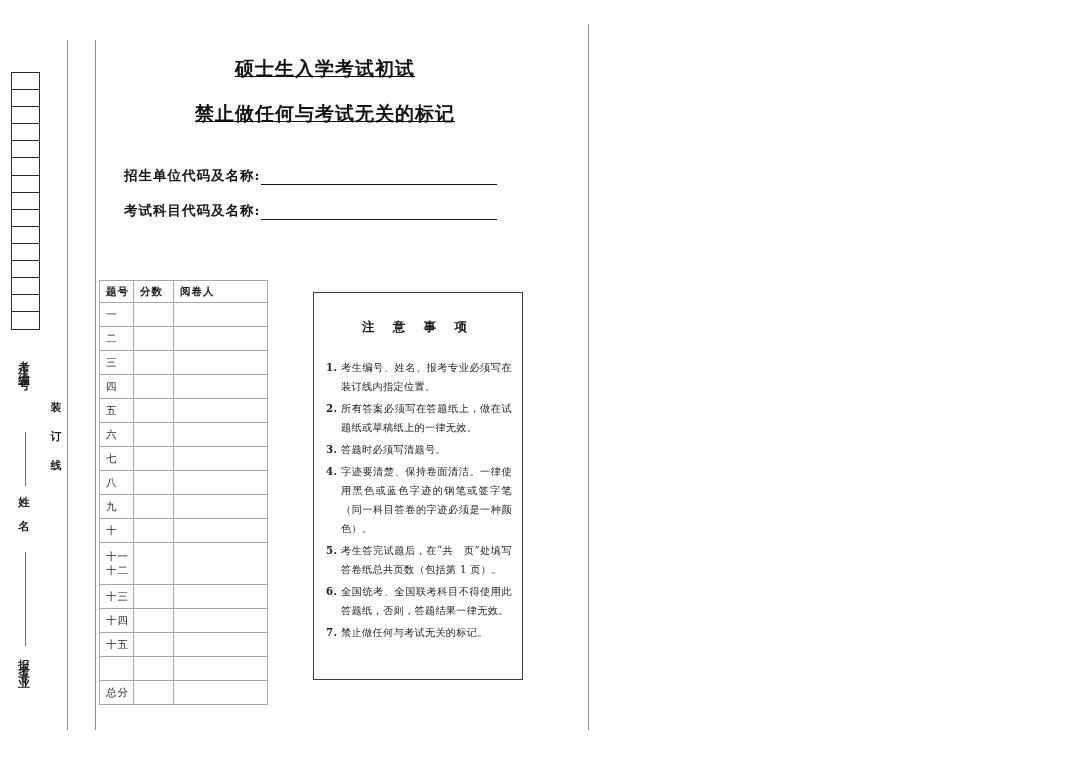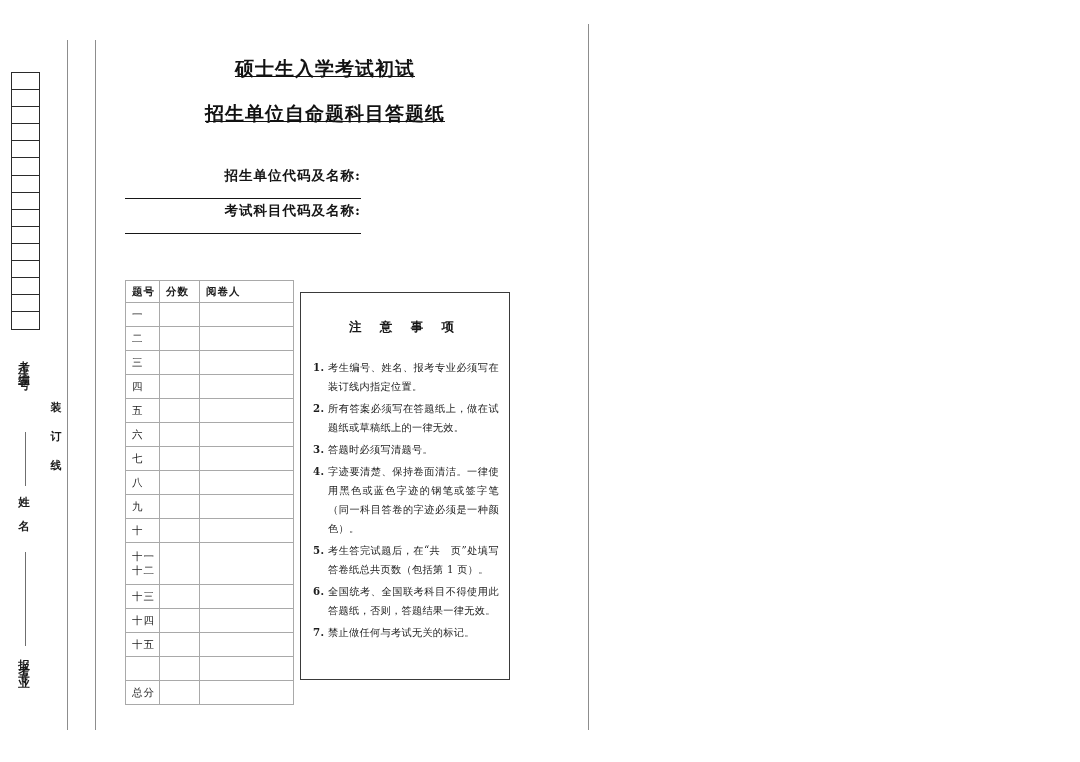--- a/index.html
+++ b/index.html
@@ -76,34 +76,33 @@
 
   .field-row {
     position: absolute;
     left: 124px;
     display: flex;
     align-items: flex-end;
     font-family: "DejaVu Serif", serif;
     font-weight: bold;
     font-size: 13.5px;
     color: #151515;
-    flex-direction: column;
   }
   .field-row .f-label { white-space: nowrap; letter-spacing: 1px; }
   .field-row .f-line {
     width: 236px;
     border-bottom: 1.4px solid #171717;
     height: 13px;
     margin-left: 1px;
   }
 
   
   #score-table {
     position: absolute;
-    left: 125px;
+    left: 99px;
     top: 280px;
     border-collapse: collapse;
     table-layout: fixed;
     width: 168px;
     font-family: "DejaVu Serif", serif;
   }
   #score-table td {
     border: 1px solid #a9a9a9;
     height: 24px;
     font-size: 10.5px;
@@ -116,21 +115,21 @@
   #score-table .c-no   { width: 34px; }
   #score-table .c-sc   { width: 40px; }
   #score-table .c-gr   { width: 94px; }
   #score-table tr.hdr td { font-weight: bold; height: 22px; }
   #score-table tr.tall td { height: 42px; }
   #score-table td.blank { padding: 0; }
 
   
   #notice-box {
     position: absolute;
-    left: 300px;
+    left: 313px;
     top: 292px;
     width: 210px;
     height: 388px;
     border: 1.4px solid #3a3a3a;
     box-sizing: border-box;
     background: #ffffff;
   }
   #notice-title {
     text-align: center;
     margin-top: 26px;
@@ -210,21 +209,21 @@
   <div class="vrot" style="left:16px; top:487px; font-size:11.5px;">姓　名</div>
 
   <div class="vdash" style="left:25px; top:552px; height:94px;"></div>
 
   <div class="vrot" style="left:16px; top:650px; font-size:11.5px;">报考专业</div>
 
   <div class="vrot" style="left:47px; top:392px; font-size:11px; letter-spacing:8px;">装 订 线</div>
 
   <div id="title-block">
     <div class="tline">硕士生入学考试初试</div>
-    <div class="tline">招生单位自命题科目答题纸</div>
+    <div class="tline">禁止做任何与考试无关的标记</div>
   </div>
 
   <div class="field-row" style="top:167px;">
     <span class="f-label">招生单位代码及名称:</span>
     <span class="f-line"></span>
   </div>
 
   <div class="field-row" style="top:202px;">
     <span class="f-label">考试科目代码及名称:</span>
     <span class="f-line"></span>

